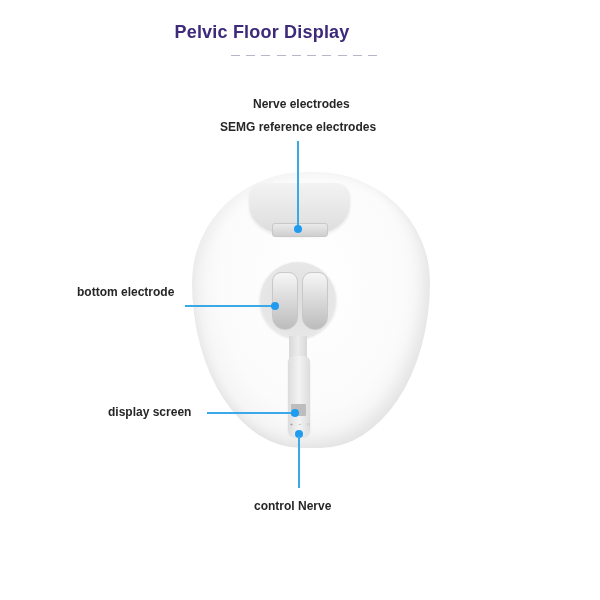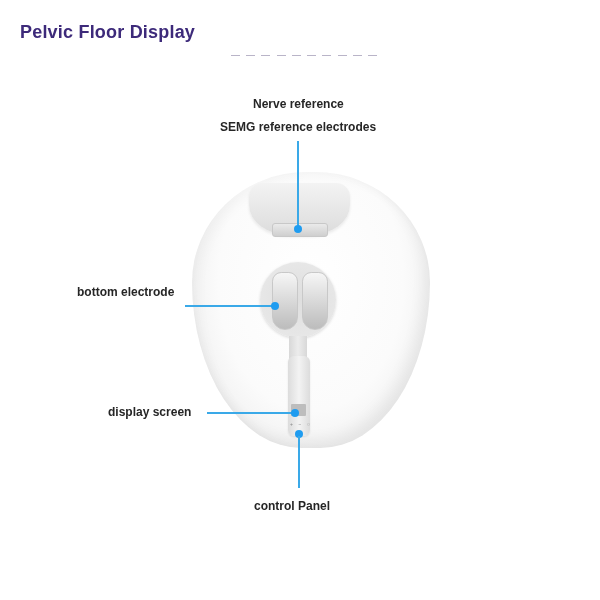--- a/index.html
+++ b/index.html
@@ -1,19 +1,19 @@
 <!DOCTYPE html>
 <html><head>
 <meta charset="utf-8">
 <style>
   html, body { margin: 0; padding: 0; background: #ffffff; }
   body { width: 600px; height: 600px; position: relative; overflow: hidden;
          font-family: "Liberation Sans", sans-serif; }
-  .title { position: absolute; top: 22px; left: 0; width: 524px; 
-           font-size: 18px; font-weight: bold; color: #3d2a7a; letter-spacing: 0.2px; padding-left: 20px; }
+  .title { position: absolute; top: 22px; left: 0; width: 524px; text-align: center;
+           font-size: 18px; font-weight: bold; color: #3d2a7a; letter-spacing: 0.2px; }
   .dashes { position: absolute; top: 55px; left: 231px; width: 146px; height: 2px;
             display: flex; justify-content: space-between; }
   .dashes span { display: block; width: 9px; height: 1px; background: #b9b4c8; }
   .label { position: absolute; font-size: 12px; font-weight: bold; color: #262626; white-space: nowrap; }
   .line { position: absolute; background: #3aa9e8; }
   .dot { position: absolute; width: 8px; height: 8px; border-radius: 50%; background: #1f9cf0; }
   
   .seat { position: absolute; left: 192px; top: 172px; width: 238px; height: 276px;
           border-radius: 48% 48% 46% 46% / 40% 40% 60% 60%;
           background: radial-gradient(ellipse at 50% 40%, #ffffff 0%, #fbfbfb 55%, #ececec 85%, #e2e2e2 100%);
@@ -64,28 +64,28 @@
   <div class="stem"></div>
   <div class="handle"></div>
   <div class="screen"></div>
   <div class="buttons">
     <span>+</span>
     <span>−</span>
     <span>○</span>
   </div>
 </div>
 
-<div class="label" style="left:253px; top:97px;">Nerve reference</div>
+<div class="label" style="left:253px; top:97px;">Nerve electrodes</div>
 <div class="label" style="left:220px; top:120px;text-align:right;">SEMG reference electrodes</div>
 <div class="line" style="left:297px; top:141px; width:2px; height:88px;"></div>
 <div class="dot" style="left:294px; top:225px;"></div>
 
 <div class="label" style="left:77px; top:285px;">bottom electrode</div>
 <div class="line" style="left:185px; top:305px; width:90px; height:2px;"></div>
 <div class="dot" style="left:271px; top:302px;"></div>
 
 <div class="label" style="left:108px; top:405px;">display screen</div>
 <div class="line" style="left:207px; top:412px; width:88px; height:2px;"></div>
 <div class="dot" style="left:291px; top:409px;"></div>
 
 <div class="dot" style="left:295px; top:430px;"></div>
 <div class="line" style="left:298px; top:436px; width:2px; height:52px;"></div>
-<div class="label" style="left:254px; top:499px;">control Panel</div>
+<div class="label" style="left:254px; top:499px;">control Nerve</div>
 
 </body></html>

